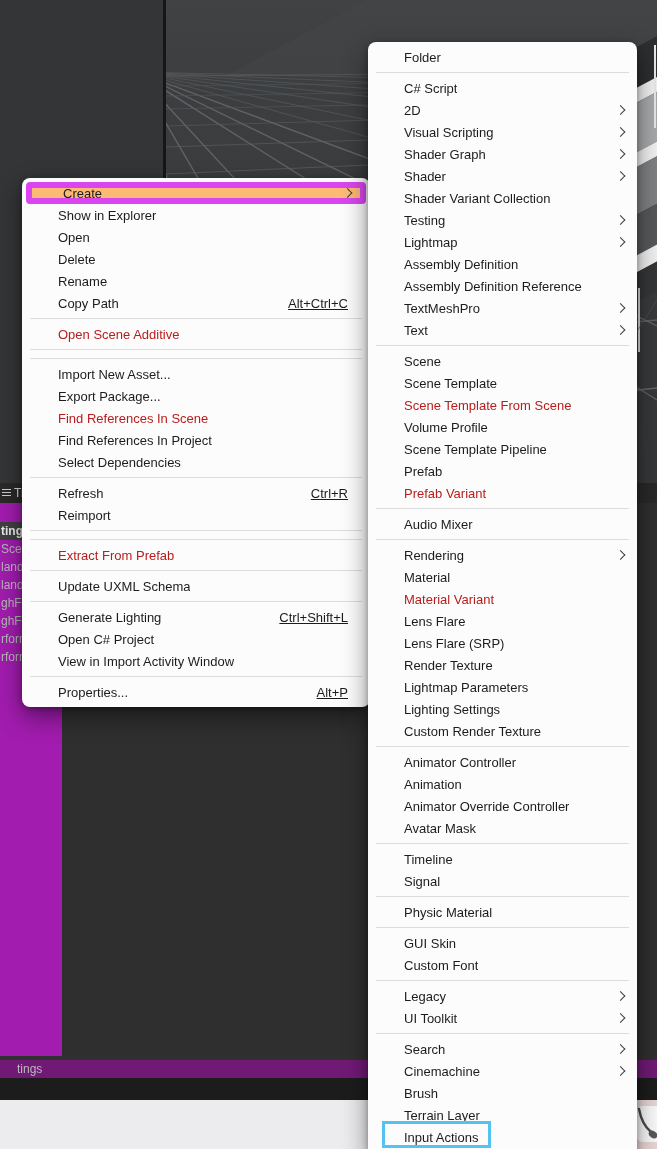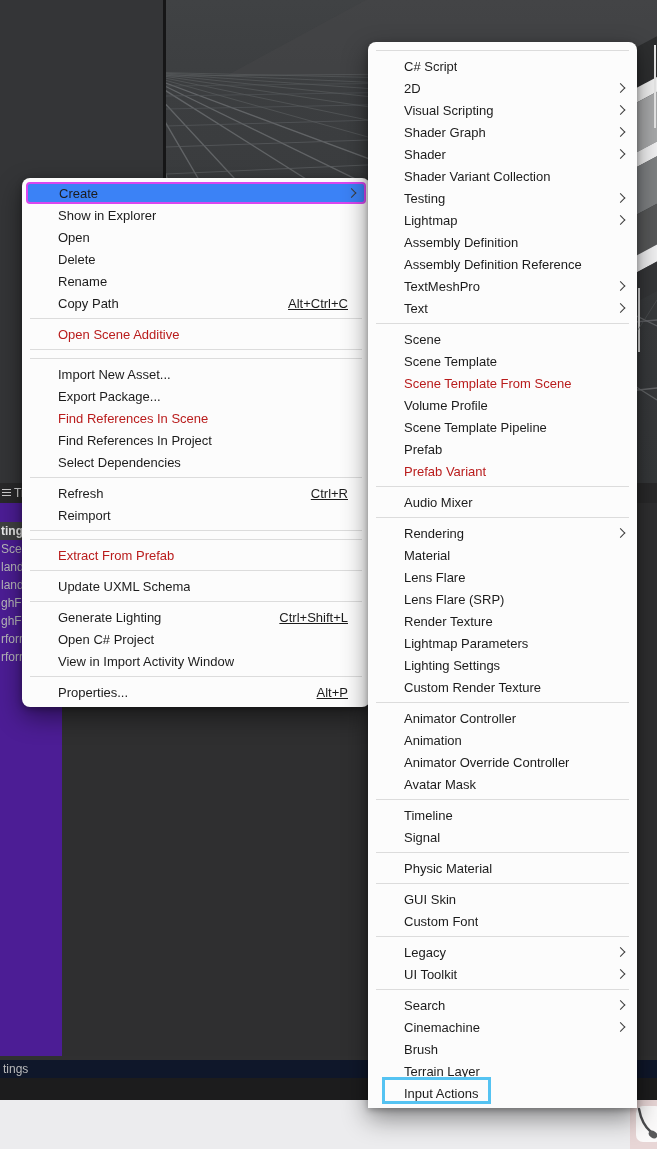--- a/index.html
+++ b/index.html
@@ -12,44 +12,44 @@
   .abs{position:absolute;}
   #left-dark-block{left:0;top:0;width:164px;height:483px;background:#343537;}
   #pane-divider{left:163px;top:0;width:3px;height:483px;background:#161617;}
   #scene-view{left:166px;top:0;width:491px;height:483px;}
   #below-left{left:0;top:483px;width:657px;height:573px;background:#2f2f30;}
 
   #panel-tab-bar{left:0;top:483px;width:657px;height:20px;background:#29292a;
     color:#d8d8d9;font-size:12px;line-height:20px;display:flex;align-items:center;}
   .tab-icon{display:inline-block;width:9px;height:9px;margin:0 3px 0 2px;
     background:repeating-linear-gradient(#cfcfcf 0 1px,transparent 1px 3px);}
-  #project-rows{left:0;top:503px;width:62px;height:553px;background:#4c1d95;overflow:hidden;}
+  #project-rows{left:0;top:503px;width:62px;height:553px;background:#a21caf;overflow:hidden;}
   #project-rows .rows-pad{margin-top:19px;}
   .proj-row{height:18px;line-height:18px;font-size:12px;color:#b9babb;padding-left:1px;white-space:nowrap;}
   .proj-row.selected{background:#404142;color:#ececec;font-weight:bold;}
 
-  #bottom-bar{left:0;top:1060px;width:657px;height:18px;background:#0f172a;
-    color:#b9babb;font-size:12px;line-height:18px;padding-left:3px;box-sizing:border-box;}
+  #bottom-bar{left:0;top:1060px;width:657px;height:18px;background:#701a75;
+    color:#b9babb;font-size:12px;line-height:18px;padding-left:17px;box-sizing:border-box;}
   #bottom-dark-bar{left:0;top:1078px;width:657px;height:22px;background:#1c1c1d;}
   #bottom-light-strip{left:0;top:1100px;width:657px;height:49px;background:#ececee;}
   #corner-pink{left:630px;top:1100px;width:27px;height:49px;background:#e8d6d6;}
   #brush-tile{left:636px;top:1106px;width:26px;height:36px;background:#fbfafa;border-radius:7px;}
 
   
   .menu{position:absolute;background:#fcfcfc;padding:4px 0;box-sizing:border-box;
     box-shadow:0 10px 26px rgba(0,0,0,.45),0 2px 6px rgba(0,0,0,.28);}
   #left-menu{left:22px;top:178px;width:348px;border-radius:8px;}
   #create-submenu{left:368px;top:42px;width:269px;border-radius:8px 8px 0 0;}
   .mi{height:22px;display:flex;align-items:center;position:relative;
     padding:0 14px 0 36px;font-size:13px;color:#1c1c1c;box-sizing:border-box;white-space:nowrap;}
   .mi .lbl{flex:0 1 auto;overflow:hidden;}
   .mi .sc{margin-left:auto;padding-right:8px;color:#1c1c1c;text-decoration:underline;}
   .mi.dis,.mi.dis .sc{color:#b91c1c;}
-  .mi.hl{margin:0 4px;padding:0 10px 0 31px;background:#3b82f6;
-    border:2px solid #d946ef;border-radius:4px;}
+  .mi.hl{margin:0 4px;padding:0 10px 0 31px;background:#fdba74;
+    border:6px solid #d946ef;border-radius:4px;}
   .arrow{position:absolute;right:13px;top:50%;width:6px;height:6px;
     border-top:1.4px solid #3d3d3d;border-right:1.4px solid #3d3d3d;
     transform:translateY(-50%) rotate(45deg);}
   .mi.hl .arrow{right:9px;}
   .sep{height:9px;display:flex;align-items:center;padding:0 8px;}
   .sep .line{height:1px;width:100%;background:#dcdcdc;}
   .hl-box{position:absolute;left:14px;top:-5px;width:109px;height:27px;
     box-sizing:border-box;border:3px solid #55c3f2;pointer-events:none;}
 </style>
 </head>
@@ -241,20 +241,23 @@
       <div class="sep">
         <div class="line"></div>
       </div>
       <div class="mi">
         <span class="lbl">Properties...</span>
         <span class="sc">Alt+P</span>
       </div>
     </div>
 
   <div id="create-submenu" class="menu">
+      <div class="mi">
+        <span class="lbl">Folder</span>
+      </div>
       <div class="sep">
         <div class="line"></div>
       </div>
       <div class="mi">
         <span class="lbl">C# Script</span>
       </div>
       <div class="mi">
         <span class="lbl">2D</span>
         <span class="arrow"></span>
       </div>
@@ -327,20 +330,23 @@
       </div>
       <div class="sep">
         <div class="line"></div>
       </div>
       <div class="mi">
         <span class="lbl">Rendering</span>
         <span class="arrow"></span>
       </div>
       <div class="mi">
         <span class="lbl">Material</span>
+      </div>
+      <div class="mi dis">
+        <span class="lbl">Material Variant</span>
       </div>
       <div class="mi">
         <span class="lbl">Lens Flare</span>
       </div>
       <div class="mi">
         <span class="lbl">Lens Flare (SRP)</span>
       </div>
       <div class="mi">
         <span class="lbl">Render Texture</span>
       </div>

